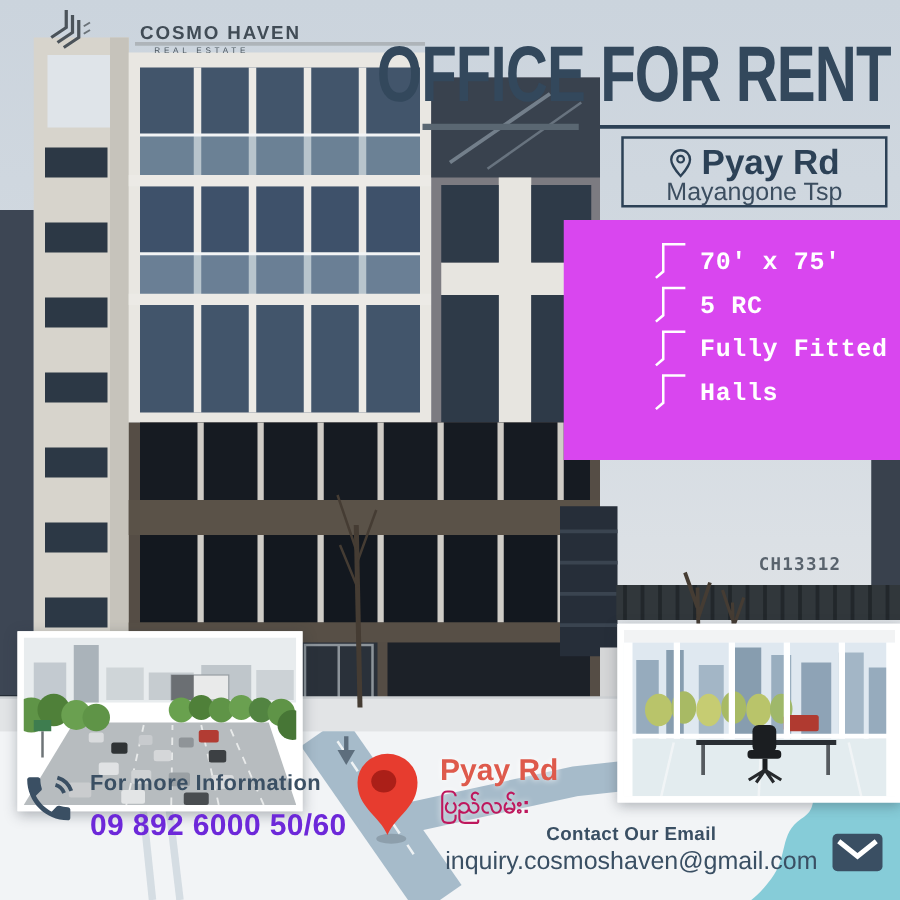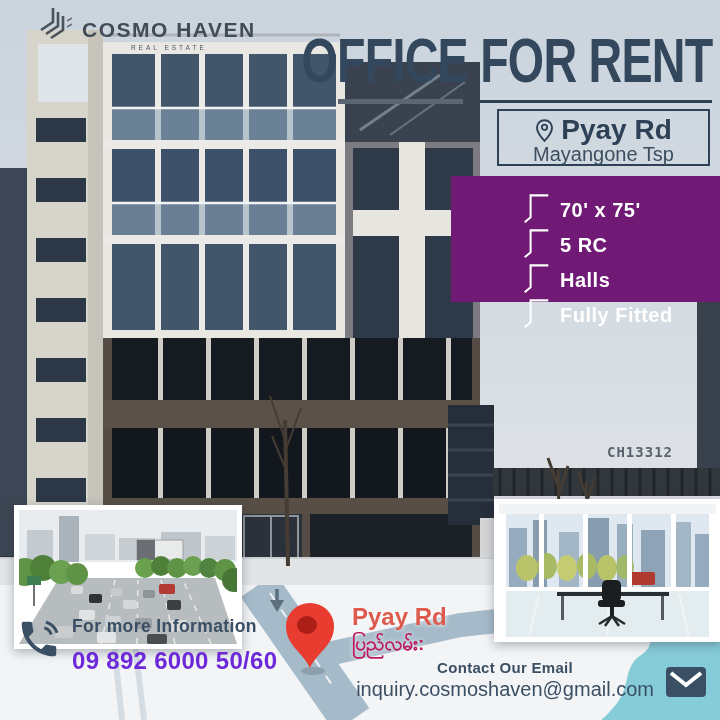--- a/index.html
+++ b/index.html
@@ -5,43 +5,43 @@
   html,body{margin:0;padding:0;}
   body{
     width:720px;height:720px;overflow:hidden;position:relative;
     font-family:"Liberation Sans",sans-serif;
     background:linear-gradient(180deg,#cbd4dd 0%,#d3dae1 40%,#dbe0e5 60%,#e2e4e6 80%);
   }
   .abs{position:absolute;}
   
   .logo{left:34px;top:4px;display:flex;align-items:flex-start;z-index:6;}
   .logo-text{margin-left:6px;margin-top:14px;text-align:center;}
-  .logo-name{font-size:21px;font-weight:700;letter-spacing:1.5px;color:#414c56;white-space:nowrap;}
+  .logo-name{font-size:15px;font-weight:700;letter-spacing:1.5px;color:#414c56;white-space:nowrap;margin-left:30px;}
   .logo-tag{font-size:6.5px;letter-spacing:3px;color:#4b565f;margin-top:2px;}
   
   .main-title{
     right:8px;top:24px;z-index:6;white-space:nowrap;
     font-size:63px;font-weight:700;color:#33485c;
     transform:scaleX(.74);transform-origin:100% 50%;
     letter-spacing:-1px;
   }
   .rule-left{left:338px;top:99px;width:125px;height:5px;background:#5a6772;z-index:6;}
   .rule-right{left:480px;top:100px;width:232px;height:3px;background:#2c4156;z-index:6;}
   
   .loc-box{
     left:497px;top:109px;width:213px;height:57px;box-sizing:border-box;
     border:2px solid #2c4156;z-index:6;text-align:center;padding-top:3px;
   }
   .loc-row1{display:flex;align-items:center;justify-content:center;gap:7px;}
   .loc-road{font-size:28px;font-weight:700;color:#2c4156;}
   .loc-town{font-size:20px;color:#3c4e60;margin-top:-3px;}
   
   .features{
-    left:451px;top:176px;width:269px;height:126px;background:#701a75;z-index:5;
-    box-sizing:border-box;padding:17px 0 0 72px;
+    left:451px;top:176px;width:269px;height:192px;background:#d946ef;z-index:5;
+    box-sizing:border-box;padding:17px 0 0 72px;font-family:Liberation Mono, monospace;
   }
   .feat-row{display:flex;align-items:center;height:35px;}
   .feat-row svg{margin-right:10px;transform:translateY(-3px);}
   .feat-label{font-size:20px;font-weight:700;color:#fff;letter-spacing:.5px;}
   
   .listing-code{
     left:607px;top:444px;z-index:5;
     font-family:"DejaVu Sans Mono",monospace;font-size:14px;font-weight:700;
     letter-spacing:1px;color:#59636d;
   }
@@ -241,27 +241,27 @@
   <div class="feat-row">
     <svg width="27" height="32" viewBox="0 0 32 38">
       <polyline points="30,4 9,4 9,30 2,36" fill="none" stroke="#ffffff" stroke-width="2.4"></polyline>
     </svg>
     <span class="feat-label">5 RC</span>
   </div>
   <div class="feat-row">
     <svg width="27" height="32" viewBox="0 0 32 38">
       <polyline points="30,4 9,4 9,30 2,36" fill="none" stroke="#ffffff" stroke-width="2.4"></polyline>
     </svg>
-    <span class="feat-label">Halls</span>
+    <span class="feat-label">Fully Fitted</span>
   </div>
   <div class="feat-row">
     <svg width="27" height="32" viewBox="0 0 32 38">
       <polyline points="30,4 9,4 9,30 2,36" fill="none" stroke="#ffffff" stroke-width="2.4"></polyline>
     </svg>
-    <span class="feat-label">Fully Fitted</span>
+    <span class="feat-label">Halls</span>
   </div>
 </div>
 
 <div class="abs listing-code">CH13312</div>
 
 <svg class="abs map" width="720" height="135" viewBox="0 0 720 135">
   <rect x="0" y="0" width="720" height="135" fill="#f2f4f6"></rect>
   <g stroke="#cfd8df" stroke-width="6" opacity=".8">
     <line x1="108" y1="0" x2="122" y2="135"></line>
       <line x1="128" y1="0" x2="144" y2="135"></line>

